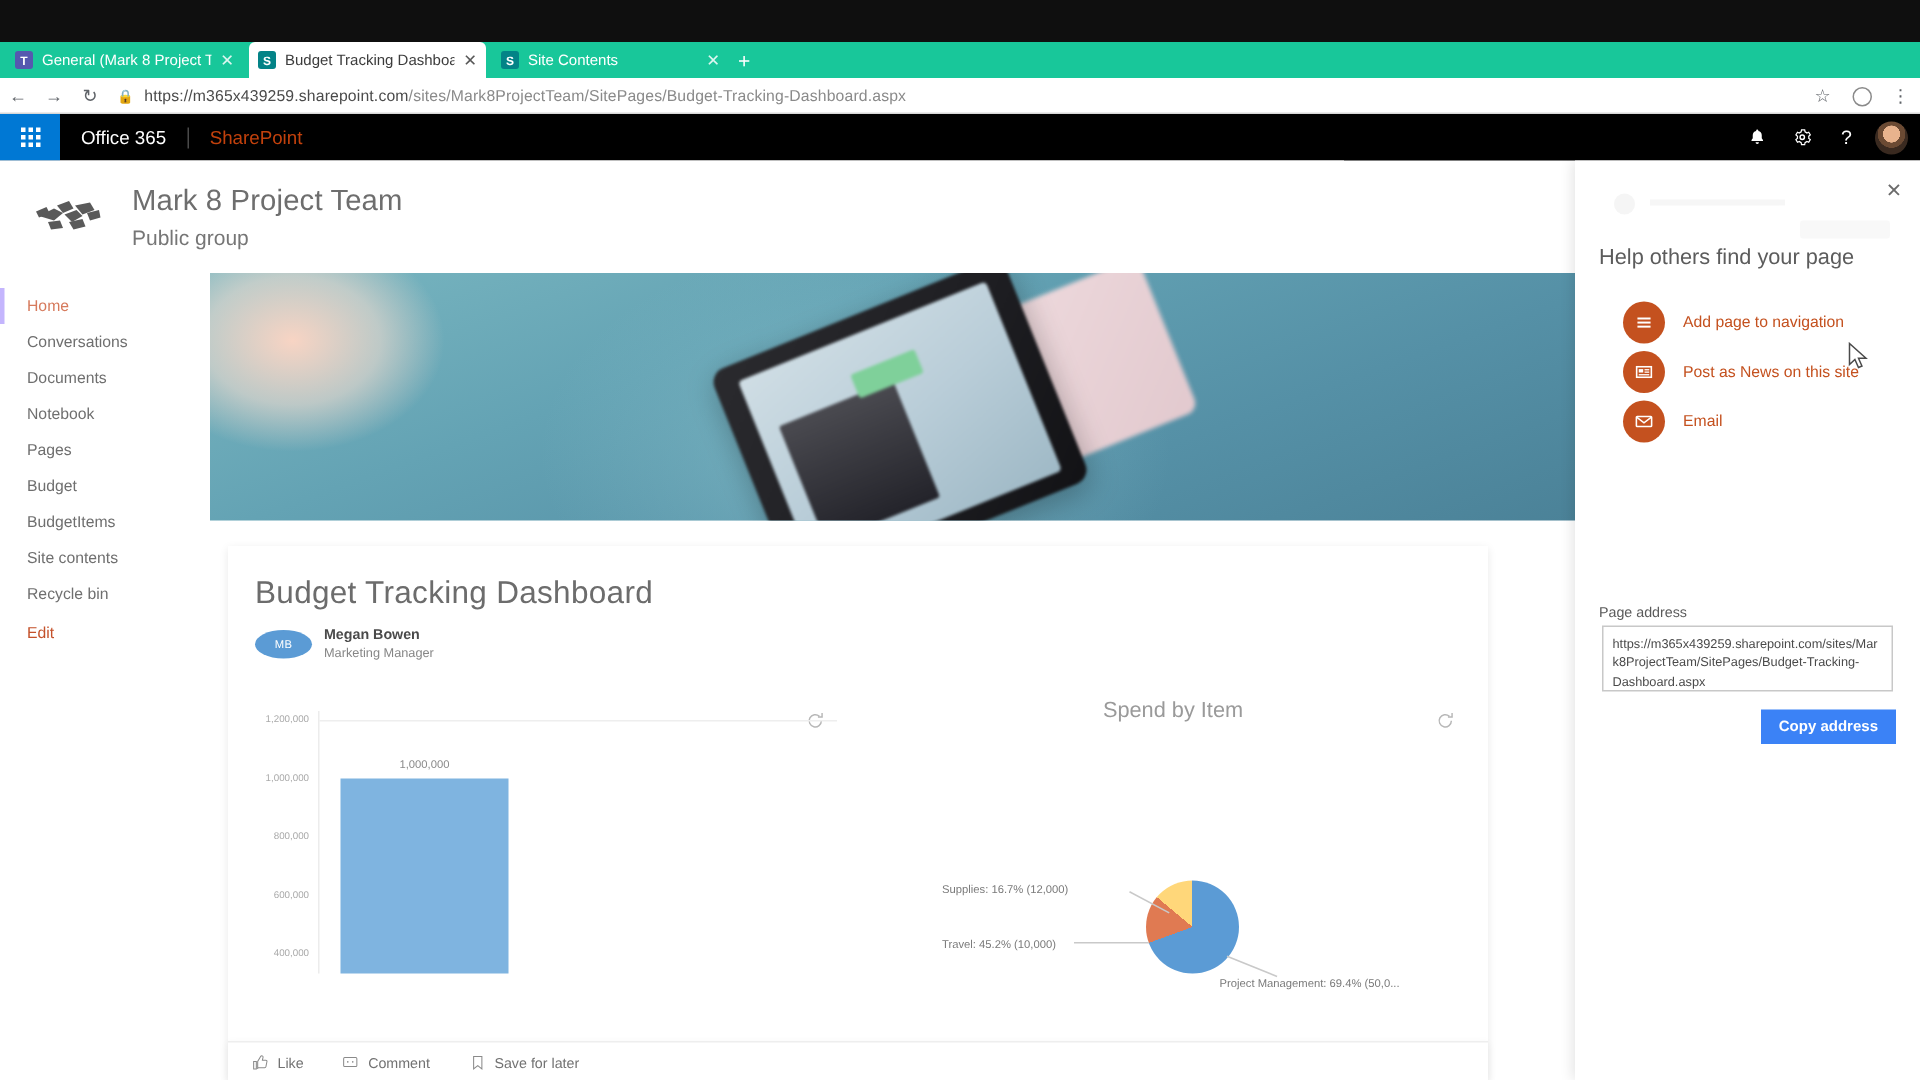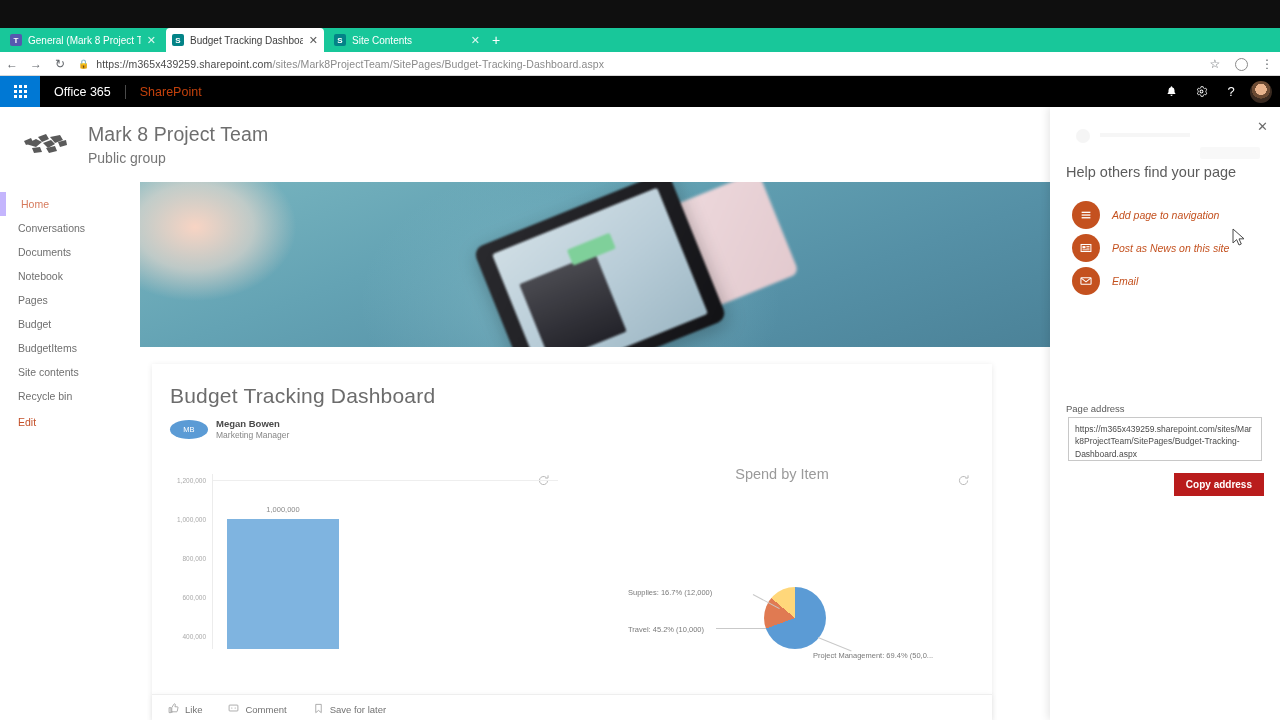--- a/index.html
+++ b/index.html
@@ -63,21 +63,21 @@
 
   
   .leftnav { position:absolute; left:0; top:182px; width:140px; height:538px; background:#fff; }
   .search-row { height:35px; display:flex; align-items:center; padding-left:10px; border-bottom:1px solid #f0f0f0; }
   .search-ico { color:#b86f53; font-size:12px; width:18px; }
   .search-input { border:none; outline:none; font-size:10.5px; color:#9b9b9b;
                   font-family:"Liberation Sans", sans-serif; background:transparent; width:100px; }
   .nav-item { height:24px; display:flex; align-items:center; padding-left:18px;
               font-size:10.5px; color:#6f6f6f; }
   .nav-item.first { margin-top:10px; }
-  .nav-item.selected { color:#d67a5c; border-left:6px solid #c4b5fd; padding-left:15px; }
+  .nav-item.selected { color:#d67a5c; border-left:3px solid #c4b5fd; padding-left:15px; }
   .nav-item.edit { color:#c4512a; margin-top:2px; }
 
   
   .canvas { position:absolute; left:140px; top:182px; width:910px; height:538px; background:#fff; overflow:hidden; }
   .published { height:26px; background:#d4805d; color:#fff; font-size:10.5px;
                display:flex; align-items:center; justify-content:center; }
   .hero { position:relative; height:165px; overflow:hidden;
           background:
             radial-gradient(ellipse 130px 95px at 55px 45px, rgba(255,214,196,.95) 0%, rgba(255,225,210,.55) 45%, rgba(120,175,185,0) 78%),
             radial-gradient(ellipse 300px 200px at 430px 120px, rgba(140,195,205,.55) 0%, rgba(90,150,170,0) 70%),
@@ -141,29 +141,29 @@
   
   .panel { position:absolute; right:0; top:107px; width:230px; height:613px; background:#ffffff;
            box-shadow:-2px 0 8px rgba(0,0,0,.10); }
   .panel-close { position:absolute; right:12px; top:12px; color:#6b6b6b; font-size:13px; }
   .panel-ghost { position:absolute; left:26px; top:14px; width:150px; height:30px; opacity:.12; }
   .panel-ghost .g1 { position:absolute; left:0; top:8px; width:14px; height:14px; border-radius:50%; background:#b0b0b0; }
   .panel-ghost .g2 { position:absolute; left:24px; top:12px; width:90px; height:4px; background:#b9b9b9; }
   .panel-ghost2 { position:absolute; left:150px; top:40px; width:60px; height:12px; opacity:.10;
                   background:#b9b9b9; border-radius:2px; }
   .panel-h { position:absolute; left:16px; top:57px; font-size:14.5px; color:#5c5c5c; font-weight:400; }
-  .opt { position:absolute; left:22px; display:flex; align-items:center;font-style:italic; }
+  .opt { position:absolute; left:32px; display:flex; align-items:center; }
   .opt-ico { width:28px; height:28px; border-radius:50%; background:#c4511f; color:#fff;
              display:flex; align-items:center; justify-content:center; font-size:13px; flex:0 0 28px; }
   .opt-lbl { margin-left:12px; font-size:10.5px; color:#c4511f; }
   .pa-label { position:absolute; left:16px; top:296px; font-size:9.5px; color:#5a5a5a; }
   .pa-box { position:absolute; left:18px; top:310px; width:194px; height:44px; border:1px solid #c8c8c8;
             font-size:8.5px; color:#4a4a4a; padding:5px 6px; line-height:1.45; overflow:hidden;
             font-family:"Liberation Sans", sans-serif; background:#fff; resize:none; }
-  .copy-btn { position:absolute; right:16px; top:366px; background:#b91c1c; color:#fff; border:none;
+  .copy-btn { position:absolute; right:16px; top:366px; background:#3b82f6; color:#fff; border:none;
               padding:6px 12px; font-size:10px; font-weight:bold; font-family:"Liberation Sans", sans-serif;text-align:right; }
   .panel-rule { position:absolute; left:16px; top:355px; width:196px; height:1px; background:#ffffff; }
 
   .cursor { position:absolute; left:1232px; top:228px; width:14px; height:20px; }
 </style>
 </head>
 <body>
 
 <div id="app">
 

